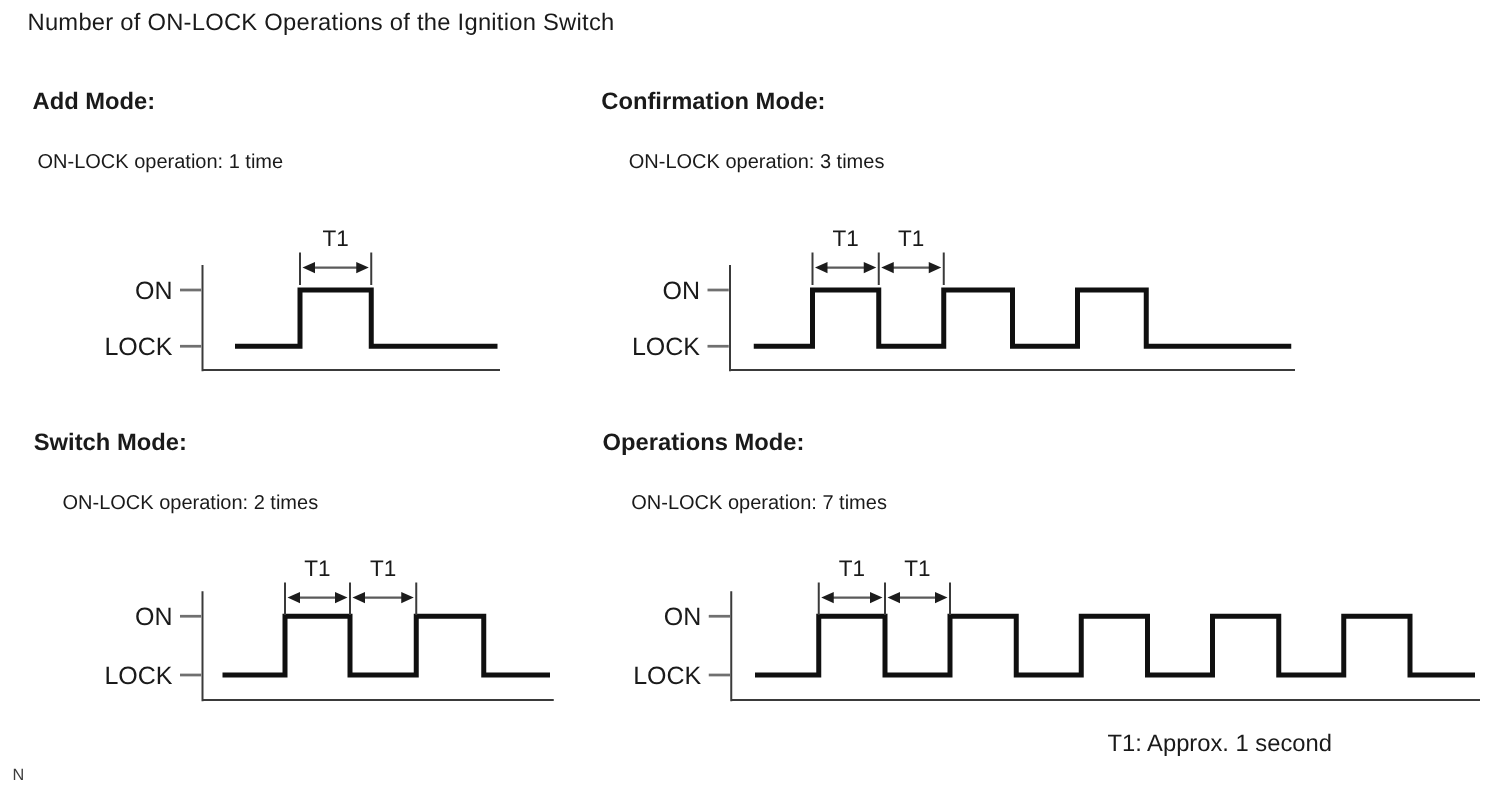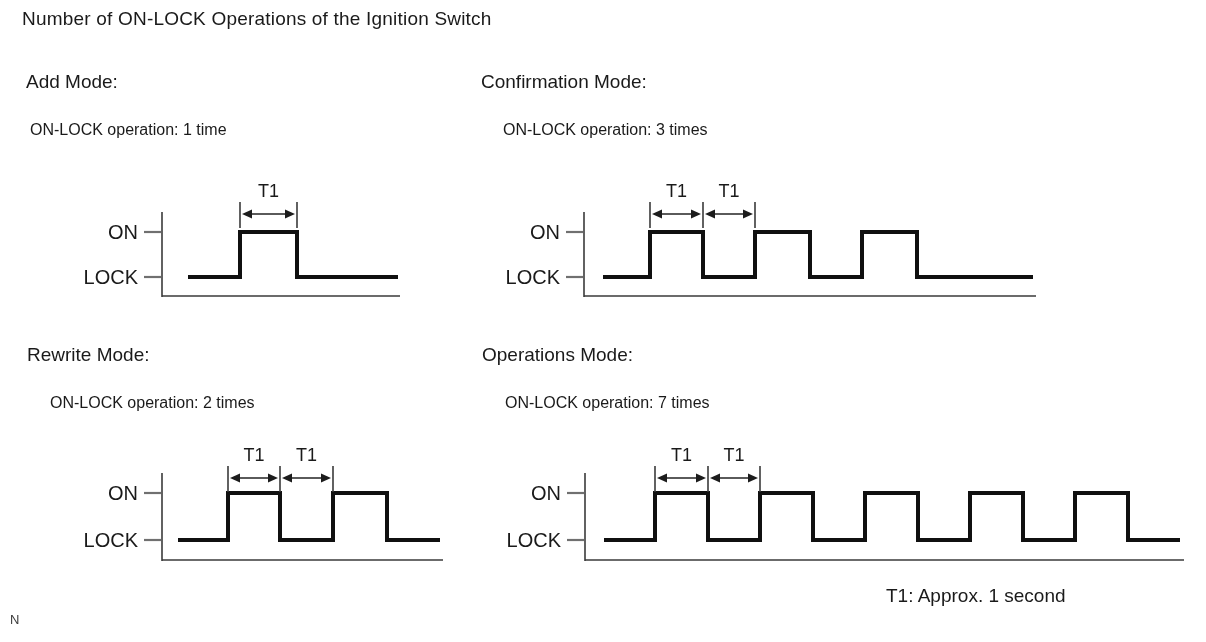--- a/index.html
+++ b/index.html
@@ -2,21 +2,21 @@
 <html><head>
 <meta charset="utf-8">
 <style>
   html,body{margin:0;padding:0}
   body{
     width:1206px;height:642px;position:relative;background:#ffffff;
     font-family:"Liberation Sans",sans-serif;color:#1a1a1a;overflow:hidden;
   }
   .abs{position:absolute;line-height:1.15;white-space:nowrap}
   .title{font-size:19px;font-weight:normal;letter-spacing:.2px}
-  .heading{font-size:19px;font-weight:normal}
+  .heading{font-size:19px;font-weight:bold}
   .sub{font-size:16px}
   .note{font-size:19px}
   .footnote{font-size:13px;color:#3c3c3c}
   svg.diagram{position:absolute;overflow:visible}
   svg text{font-family:"Liberation Sans",sans-serif}
 </style>
 </head>
 <body>
 
 <div class="abs title" style="left:22px;top:8px">Number of ON-LOCK Operations of the Ignition Switch</div>
@@ -55,21 +55,21 @@
     <line x1="659" y1="214" x2="694" y2="214" stroke="#5a5a5a" stroke-width="1.8"></line>
     <polygon points="652,214 662,209.5 662,218.5" fill="#1c1c1c"></polygon>
     <polygon points="701,214 691,209.5 691,218.5" fill="#1c1c1c"></polygon>
     <text x="676.5" y="197" text-anchor="middle" font-size="18" fill="#1a1a1a">T1</text>
     <line x1="712" y1="214" x2="746" y2="214" stroke="#5a5a5a" stroke-width="1.8"></line>
     <polygon points="705,214 715,209.5 715,218.5" fill="#1c1c1c"></polygon>
     <polygon points="753,214 743,209.5 743,218.5" fill="#1c1c1c"></polygon>
     <text x="729" y="197" text-anchor="middle" font-size="18" fill="#1a1a1a">T1</text>
   </svg>
 
-<div class="abs heading" style="left:27px;top:344px">Rewrite Mode:</div>
+<div class="abs heading" style="left:27px;top:344px">Switch Mode:</div>
 <div class="abs sub" style="left:50px;top:394px">ON-LOCK operation: 2 times</div>
 <svg class="diagram" viewBox="60 438 400 130" style="left: 60px; top: 438px; width: 400px; height: 130px;">
     <line x1="162" y1="473" x2="162" y2="561" stroke="#3a3a3a" stroke-width="1.6"></line>
     <line x1="162" y1="560" x2="443" y2="560" stroke="#3a3a3a" stroke-width="1.6"></line>
     <line x1="144" y1="493" x2="161" y2="493" stroke="#707070" stroke-width="2.2"></line>
     <line x1="144" y1="540" x2="161" y2="540" stroke="#707070" stroke-width="2.2"></line>
     <text x="138" y="500" text-anchor="end" font-size="20" fill="#1a1a1a">ON</text>
     <text x="138" y="547" text-anchor="end" font-size="20" fill="#1a1a1a">LOCK</text>
     <polyline points="178,540 228,540 228,493 280,493 280,540 333,540 333,493 387,493 387,540 440,540" fill="none" stroke="#101010" stroke-width="4" stroke-linejoin="miter"></polyline>
     <line x1="228" y1="466" x2="228" y2="492" stroke="#3a3a3a" stroke-width="1.6"></line>

